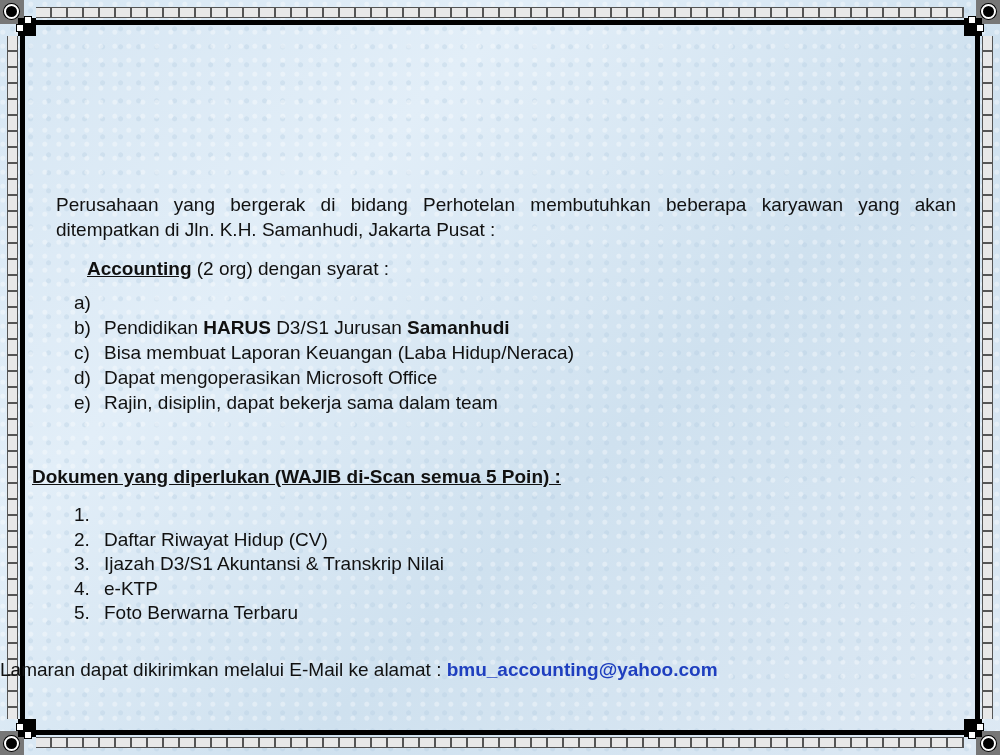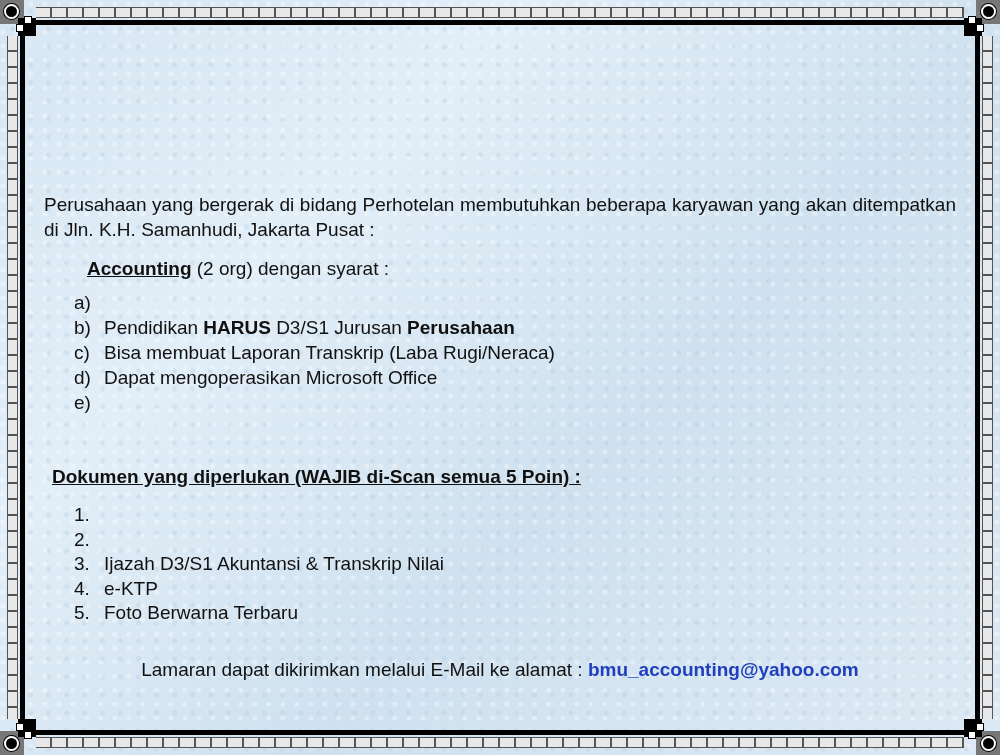--- a/index.html
+++ b/index.html
@@ -34,32 +34,32 @@
   .corner .ring { position:absolute; width:11px; height:11px; border-radius:50%; background:#000; border:2px solid #fff; box-shadow:0 0 0 1px #000; }
   .corner .blk { position:absolute; background:#000; }
   .corner .wht { position:absolute; background:#fff; border:1px solid #000; }
 
   .title {
     position:absolute; left:0; right:0; top:93px; text-align:center;
     font-family:"DejaVu Serif", serif; font-weight:bold; font-size:38px;
     letter-spacing:3px; color:#000;
     text-shadow:0 0 2px #fff,0 0 3px #f2e2cc,1px 1px 3px #b07a3a,-1px -1px 2px #fff;
   }
-  .content { position:absolute; left:44px; right:44px; color:#111; font-size:19px; }
+  .content { position:absolute; left:56px; right:44px; color:#111; font-size:19px; }
   .intro { top:192px; text-align:justify; line-height:25px; text-align-last:left; }
   .sect-head { position:absolute; left:74px; top:258px; font-size:19px; color:#111;margin-left:13px; }
   .u { text-decoration:underline; font-weight:bold; }
   .req-list { position:absolute; left:74px; top:290px; font-size:19px; line-height:25px; color:#111; margin:0; padding:0; list-style:none; }
   .req-list li { display:flex; }
   .req-list .mk { width:30px; }
-  .docs-head { position:absolute; left:52px; top:466px; font-size:19px; font-weight:bold; text-decoration:underline; color:#111; }
+  .docs-head { position:absolute; left:32px; top:466px; font-size:19px; font-weight:bold; text-decoration:underline; color:#111; }
   .doc-list { position:absolute; left:74px; top:503px; font-size:19px; line-height:24.5px; color:#111; margin:0; padding:0; list-style:none; }
   .doc-list li { display:flex; }
   .doc-list .mk { width:30px; }
-  .footer { position:absolute; left:0; right:0; top:659px; text-align:center; font-size:19px; color:#111; }
+  .footer { position:absolute; left:0; right:0; top:659px; text-align:left; font-size:19px; color:#111; }
   .email { color:#1f3fbf; font-weight:bold; }
 </style>
 </head>
 <body>
 
 <div class="page">
 
   <div class="tile-h" style="left:36px; right:36px; top:7px;"></div>
   <div class="tile-h" style="left:36px; right:36px; bottom:7px;"></div>
   <div class="tile-v" style="top:36px; bottom:36px; left:7px;"></div>
@@ -104,42 +104,44 @@
   <div class="sect-head">
     <span class="u">Accounting</span><span> (2 org) dengan syarat :</span>
   </div>
 
   <ul class="req-list">
     <li>
       <span class="mk">a)</span>
     </li>
     <li>
       <span class="mk">b)</span>
-      <span><span>Pendidikan </span><b>HARUS</b><span> D3/S1 Jurusan </span><b>Perusahaan</b></span>
+      <span><span>Pendidikan </span><b>HARUS</b><span> D3/S1 Jurusan </span><b>Samanhudi</b></span>
     </li>
     <li>
       <span class="mk">c)</span>
-      <span>Bisa membuat Laporan Transkrip (Laba Rugi/Neraca)</span>
+      <span>Bisa membuat Laporan Keuangan (Laba Hidup/Neraca)</span>
     </li>
     <li>
       <span class="mk">d)</span>
       <span>Dapat mengoperasikan Microsoft Office</span>
     </li>
     <li>
       <span class="mk">e)</span>
+      <span>Rajin, disiplin, dapat bekerja sama dalam team</span>
     </li>
   </ul>
 
   <div class="docs-head">Dokumen yang diperlukan (WAJIB di-Scan semua 5 Poin) :</div>
   <ul class="doc-list">
     <li>
         <span class="mk">1.</span>
       </li>
     <li>
         <span class="mk">2.</span>
+        <span>Daftar Riwayat Hidup (CV)</span>
       </li>
     <li>
         <span class="mk">3.</span>
         <span>Ijazah D3/S1 Akuntansi &amp; Transkrip Nilai</span>
       </li>
     <li>
         <span class="mk">4.</span>
         <span>e-KTP</span>
       </li>
     <li>

